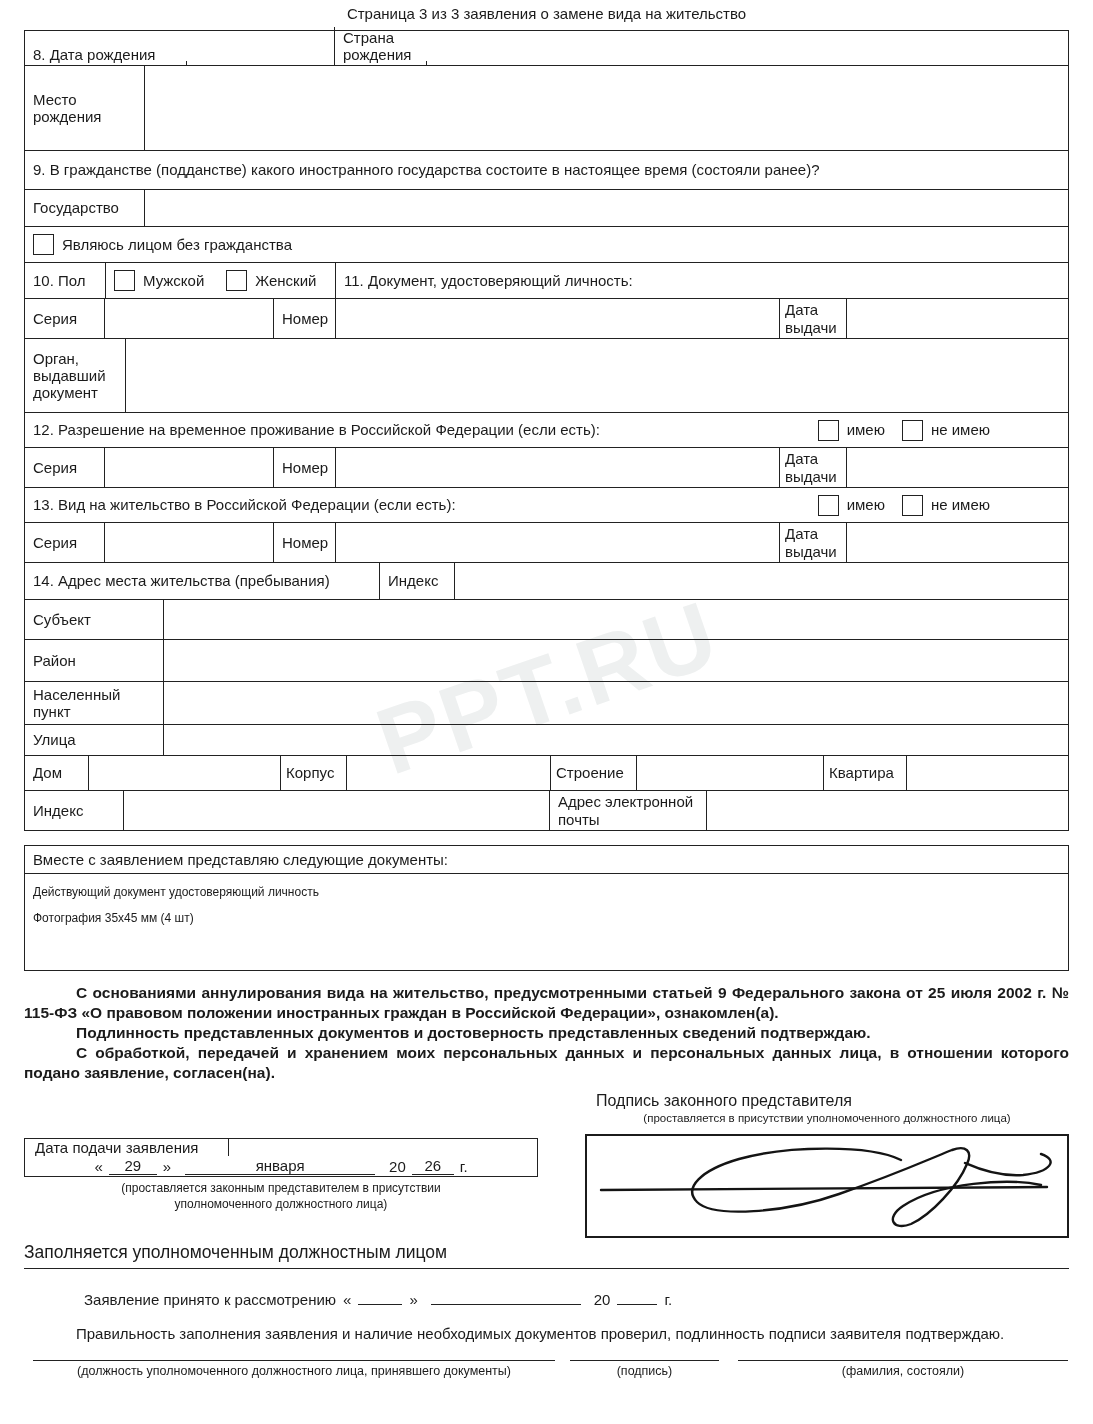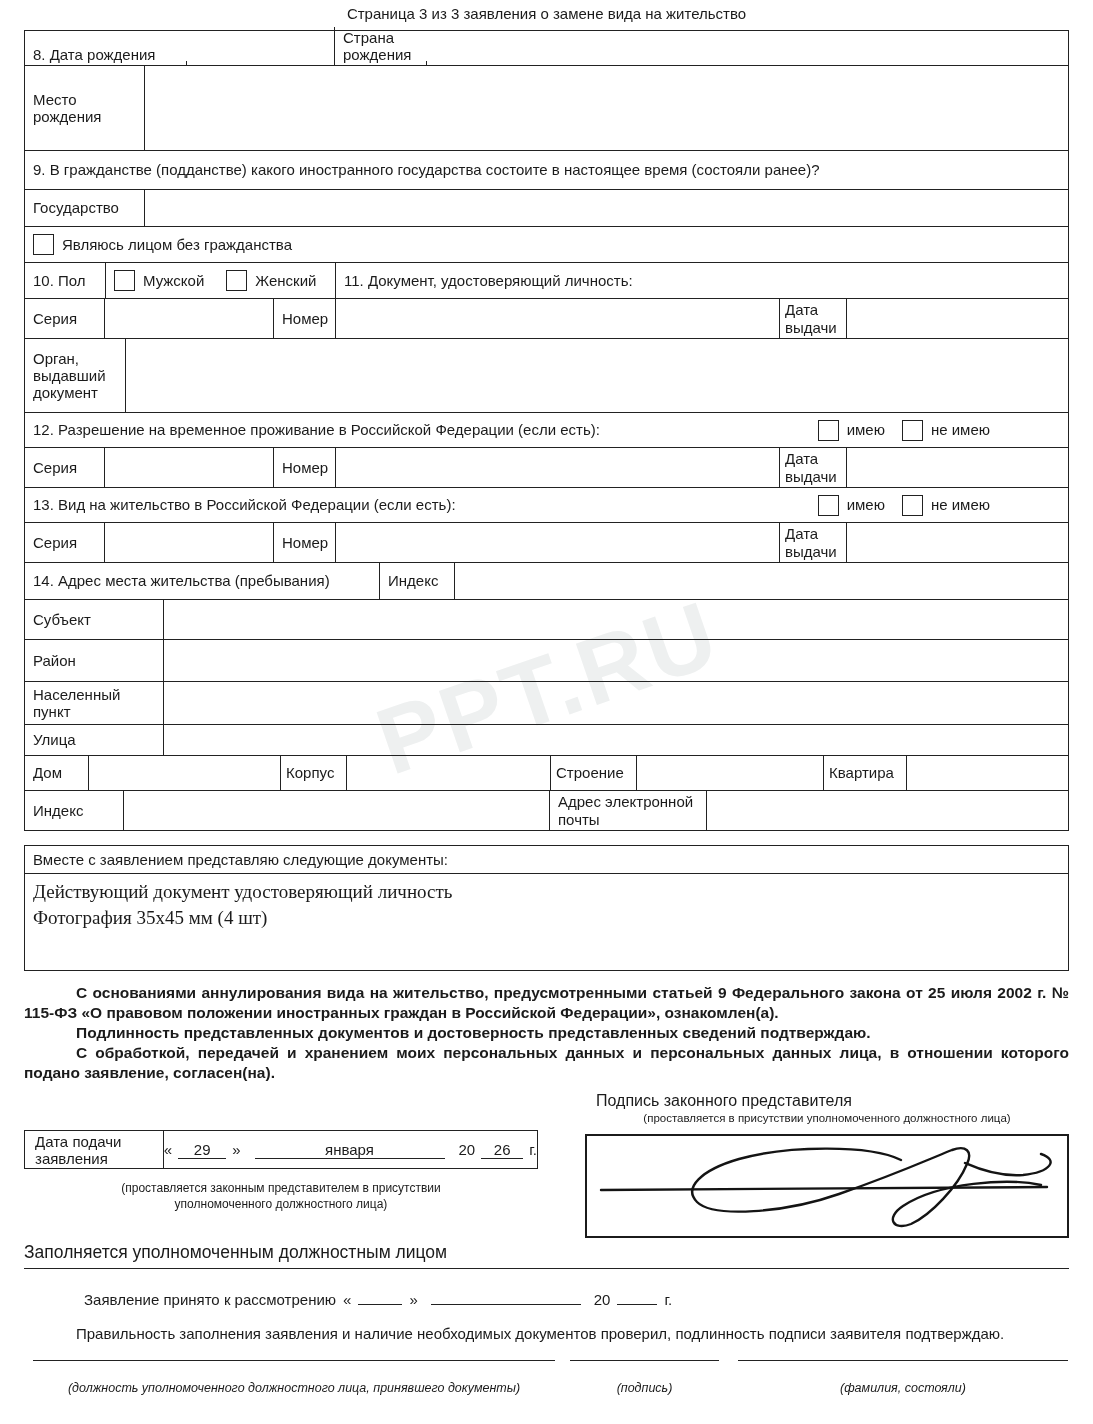--- a/index.html
+++ b/index.html
@@ -18,41 +18,41 @@
   .c{box-sizing:border-box;border-left:1.5px solid #222;display:flex;align-items:center;
      padding:2px 8px;font-size:15px;line-height:1.15;}
   .c:first-child{border-left:none;}
   .fill{flex:1;}
   .cb{width:19px;height:19px;border:1.5px solid #222;background:#fff;flex:none;}
   .gap8{width:8px;flex:none;} .gap17{width:17px;flex:none;} .gap22{width:22px;flex:none;}
   .chkrow{padding-right:70px;}
   .chkrow .grp{margin-left:auto;display:flex;align-items:center;}
   .doc-tbl{margin-top:14px;}
   .doc-head{padding:5px 8px;font-size:15px;border-bottom:1.5px solid #222;}
-  .doc-body{padding:5px 8px;font-size:19px;line-height:26px;height:96px;box-sizing:border-box;font-family:Liberation Serif, serif;}
+  .doc-body{padding:5px 8px;font-size:12px;line-height:26px;height:96px;box-sizing:border-box;}
   .consent{margin-top:12px;font-weight:bold;font-size:15.5px;line-height:20px;text-align:justify;}
   .consent p{margin:0;text-indent:52px;}
   .sigsec{position:relative;height:152px;margin-top:7px;}
   .sig-title{position:absolute;left:572px;top:2px;width:484px;text-align:left;font-size:16px;}
   .sig-note{position:absolute;left:537px;top:22px;width:532px;text-align:center;font-size:11.5px;}
   .sig-box{position:absolute;left:561px;top:44px;width:484px;height:104px;
     border:2px solid #1b1b1b;box-sizing:border-box;}
-  .date-box{position:absolute;left:0;top:40px;width:514px;height:39px;border:1.5px solid #222;
-    box-sizing:border-box;display:flex;}
+  .date-box{position:absolute;left:0;top:48px;width:514px;height:39px;border:1.5px solid #222;
+    box-sizing:border-box;display:flex;flex-direction:column;}
   .date-lbl{width:204px;box-sizing:border-box;border-right:1.5px solid #222;display:flex;
     align-items:center;padding:0 10px;font-size:15px;}
   .date-val{flex:1;display:flex;align-items:center;justify-content:center;font-size:15px;gap:6px;}
   .bl{display:inline-block;border-bottom:1.5px solid #222;text-align:center;line-height:17px;}
   .date-note{position:absolute;left:0;top:90px;width:514px;text-align:center;font-size:12px;line-height:16px;}
   .off-head{font-size:17.5px;padding-bottom:5px;border-bottom:1.7px solid #222;}
   .accepted{margin-top:22px;margin-left:60px;font-size:15px;display:flex;align-items:baseline;gap:7px;}
   .verified{margin-top:16px;font-size:15px;line-height:20px;text-align:justify;text-indent:52px;}
   .siglines{margin-top:16px;display:flex;font-size:12.5px;}
   .slcol{text-align:center;}
-  .sl{border-top:1.6px solid #222;padding-top:20px;font-style:italic;}
+  .sl{border-top:1.6px solid #222;padding-top:3px;}
 </style>
 </head>
 <body>
 
 <div class="watermark">PPT.RU</div>
 
 <div class="content">
 
   <div class="title">Страница 3 из 3 заявления о замене вида на жительство</div>
 

